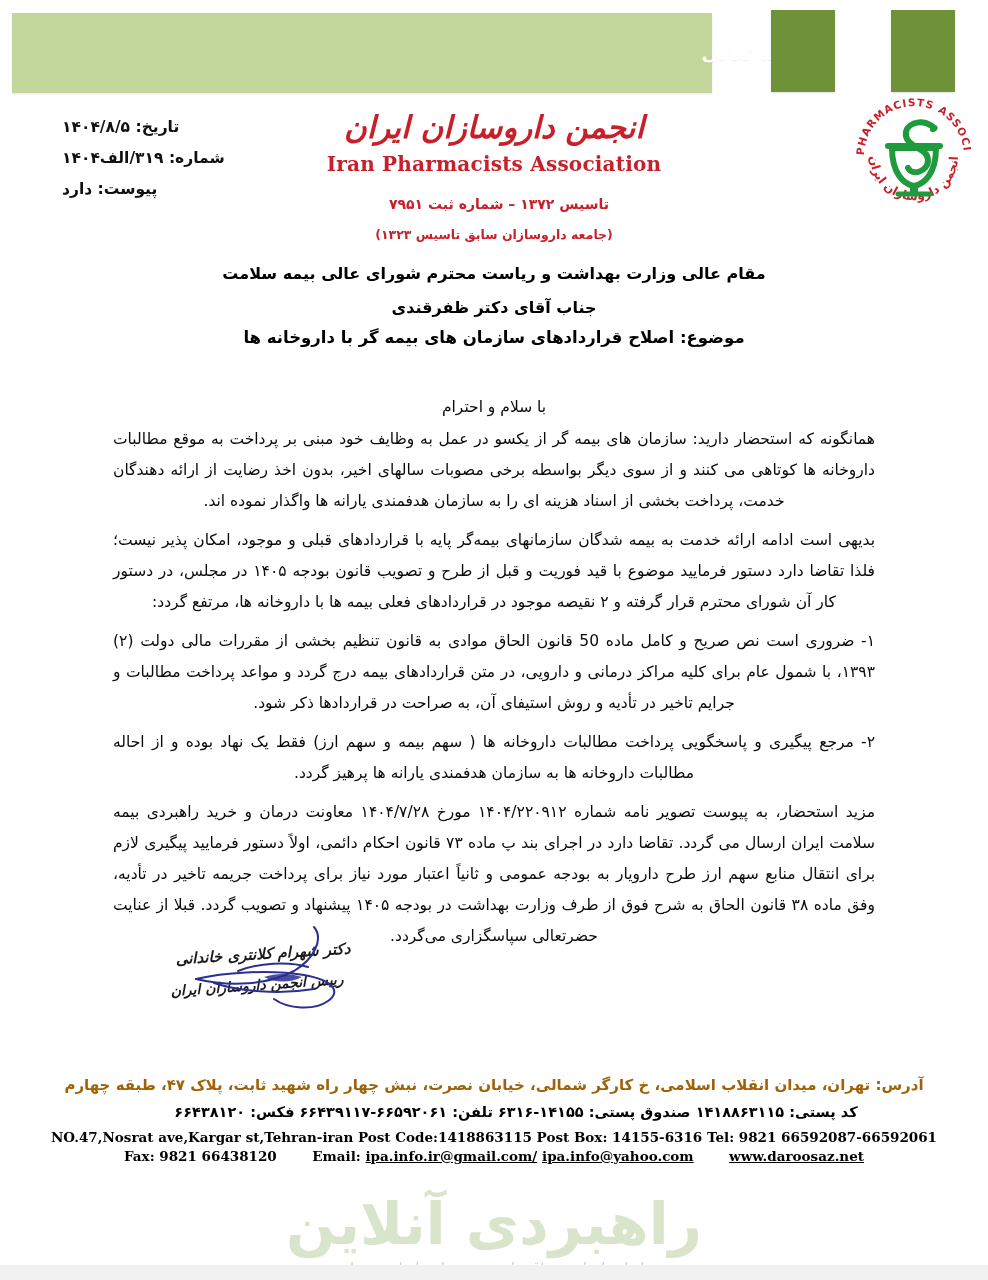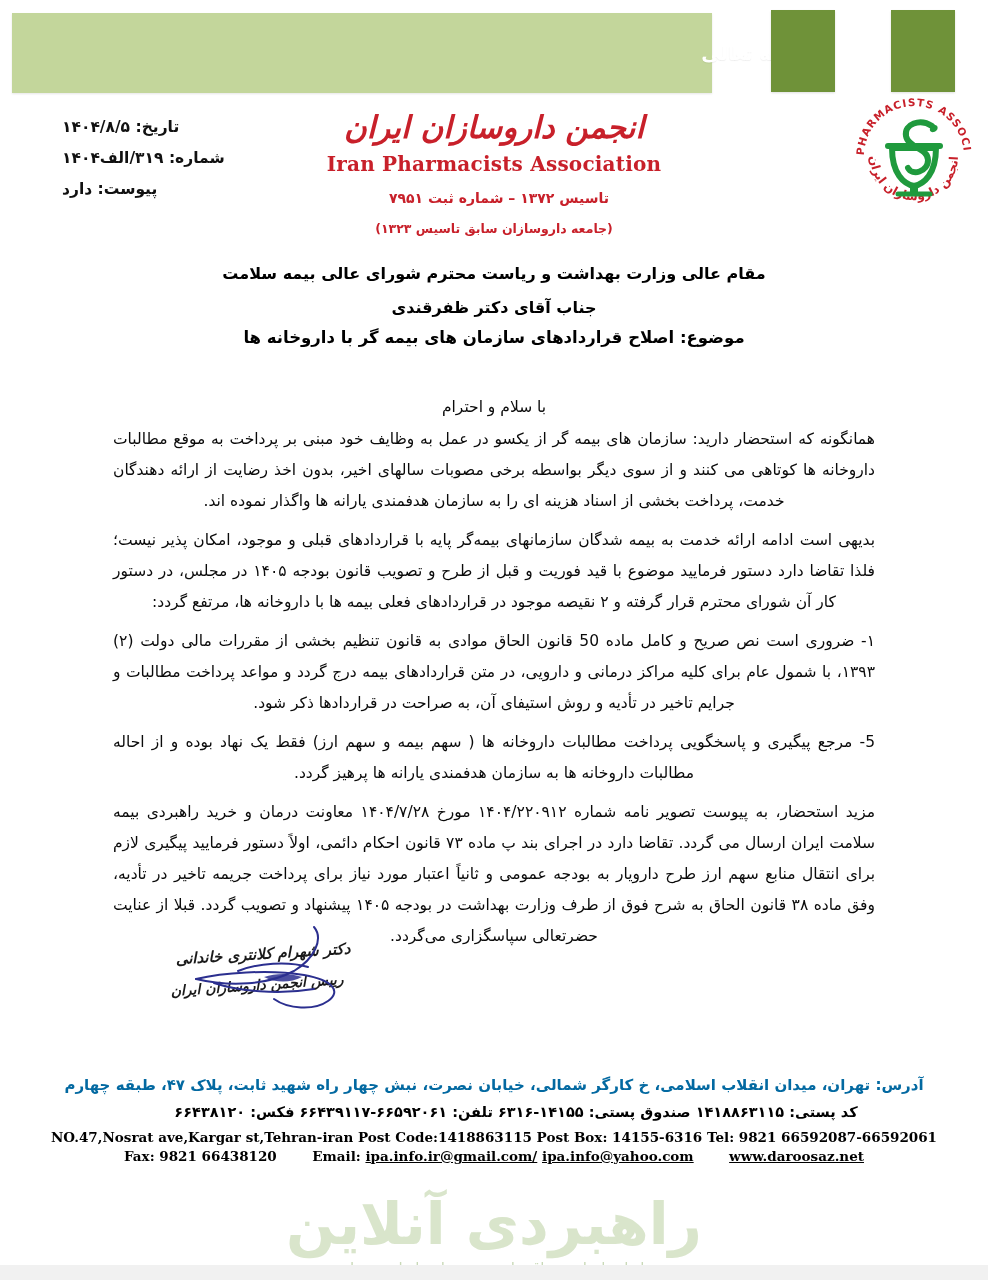--- a/index.html
+++ b/index.html
@@ -106,21 +106,21 @@
     font-weight: 700;
     color: #c8202a;
     font-family: "DejaVu Serif", "Liberation Serif", serif;
     margin-top: 2px;
     letter-spacing: 0.2px;
   }
   .org-sub1 {
     font-size: 14px;
     font-weight: 700;
     color: #c8202a;
-    margin-top: 14px;
+    margin-top: 20px;
     padding-left: 10px;
   }
   .org-sub2 {
     font-size: 12.5px;
     font-weight: 700;
     color: #c8202a;
     margin-top: 15px;
   }
 
   
@@ -228,21 +228,21 @@
     position: absolute;
     left: 0;
     top: 1072px;
     width: 988px;
     text-align: center;
   }
   .f-fa1 {
     font-size: 15px;
     font-weight: 700;
     line-height: 27px;
-    color: #0369a1;
+    color: #a16207;
   }
   .f-fa2 {
     font-size: 14.5px;
     font-weight: 700;
     line-height: 27px;
     color: #000;
     padding-left: 44px;
   }
   .f-en {
     font-family: "DejaVu Serif", "Liberation Serif", serif;
@@ -352,21 +352,21 @@
     <div>جناب آقای دکتر ظفرقندی</div>
   </div>
 
   <div class="subject">موضوع: اصلاح قراردادهای سازمان های بیمه گر با داروخانه ها</div>
 
   <div class="body-wrap">
     <div class="greeting">با سلام و احترام</div>
     <p class="para">همانگونه که استحضار دارید: سازمان های بیمه گر از یکسو در عمل به وظایف خود مبنی بر پرداخت به موقع مطالبات داروخانه ها کوتاهی می کنند و از سوی دیگر بواسطه برخی مصوبات سالهای اخیر، بدون اخذ رضایت از ارائه دهندگان خدمت، پرداخت بخشی از اسناد هزینه ای را به سازمان هدفمندی یارانه ها واگذار نموده اند.</p>
     <p class="para">بدیهی است ادامه ارائه خدمت به بیمه شدگان سازمانهای بیمه‌گر پایه با قراردادهای قبلی و موجود، امکان پذیر نیست؛ فلذا تقاضا دارد دستور فرمایید موضوع با قید فوریت و قبل از طرح و تصویب قانون بودجه ۱۴۰۵ در مجلس، در دستور کار آن شورای محترم قرار گرفته و ۲ نقیصه موجود در قراردادهای فعلی بیمه ها با داروخانه ها، مرتفع گردد:</p>
     <p class="para item">۱- ضروری است نص صریح و کامل ماده 50 قانون الحاق موادی به قانون تنظیم بخشی از مقررات مالی دولت (۲) ۱۳۹۳، با شمول عام برای کلیه مراکز درمانی و دارویی، در متن قراردادهای بیمه درج گردد و مواعد پرداخت مطالبات و جرایم تاخیر در تأدیه و روش استیفای آن، به صراحت در قراردادها ذکر شود.</p>
-    <p class="para item">5- مرجع پیگیری و پاسخگویی پرداخت مطالبات داروخانه ها ( سهم بیمه و سهم ارز) فقط یک نهاد بوده و از احاله مطالبات داروخانه ها به سازمان هدفمندی یارانه ها پرهیز گردد.</p>
+    <p class="para item">۲- مرجع پیگیری و پاسخگویی پرداخت مطالبات داروخانه ها ( سهم بیمه و سهم ارز) فقط یک نهاد بوده و از احاله مطالبات داروخانه ها به سازمان هدفمندی یارانه ها پرهیز گردد.</p>
     <p class="para">مزید استحضار، به پیوست تصویر نامه شماره ۱۴۰۴/۲۲۰۹۱۲ مورخ ۱۴۰۴/۷/۲۸ معاونت درمان و خرید راهبردی بیمه سلامت ایران ارسال می گردد. تقاضا دارد در اجرای بند پ ماده ۷۳ قانون احکام دائمی، اولاً دستور فرمایید پیگیری لازم برای انتقال منابع سهم ارز طرح دارویار به بودجه عمومی و ثانیاً اعتبار مورد نیاز برای پرداخت جریمه تاخیر در تأدیه، وفق ماده ۳۸ قانون الحاق به شرح فوق از طرف وزارت بهداشت در بودجه ۱۴۰۵ پیشنهاد و تصویب گردد. قبلا از عنایت حضرتعالی سپاسگزاری می‌گردد.</p>
   </div>
 
   <div class="signature">
     <div class="sig-name">دکتر شهرام کلانتری خاندانی</div>
     <div class="sig-role">رییس انجمن داروسازان ایران</div>
     <svg class="sig-ink" viewBox="0 0 290 105">
       <g fill="none" stroke="#2b2f8f" stroke-width="2" stroke-linecap="round">
         <path d="M 196,2 C 206,14 196,34 176,46 C 150,60 112,62 78,54"></path>
         <path d="M 78,54 C 104,48 150,44 186,50 C 214,55 224,66 210,76 C 196,86 170,84 156,74"></path>

